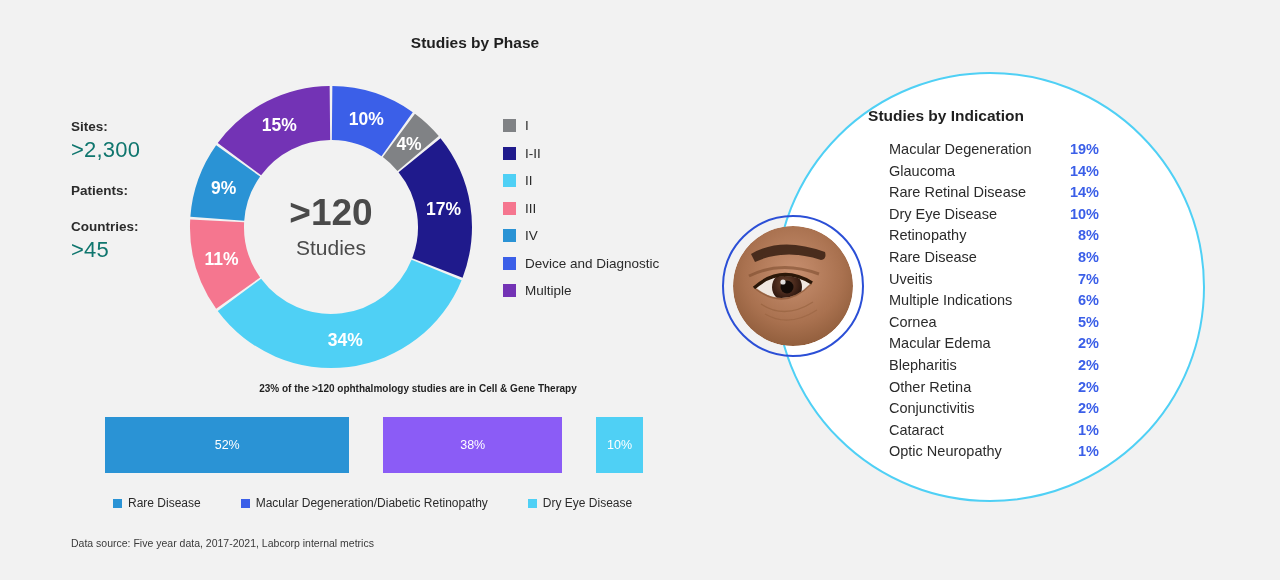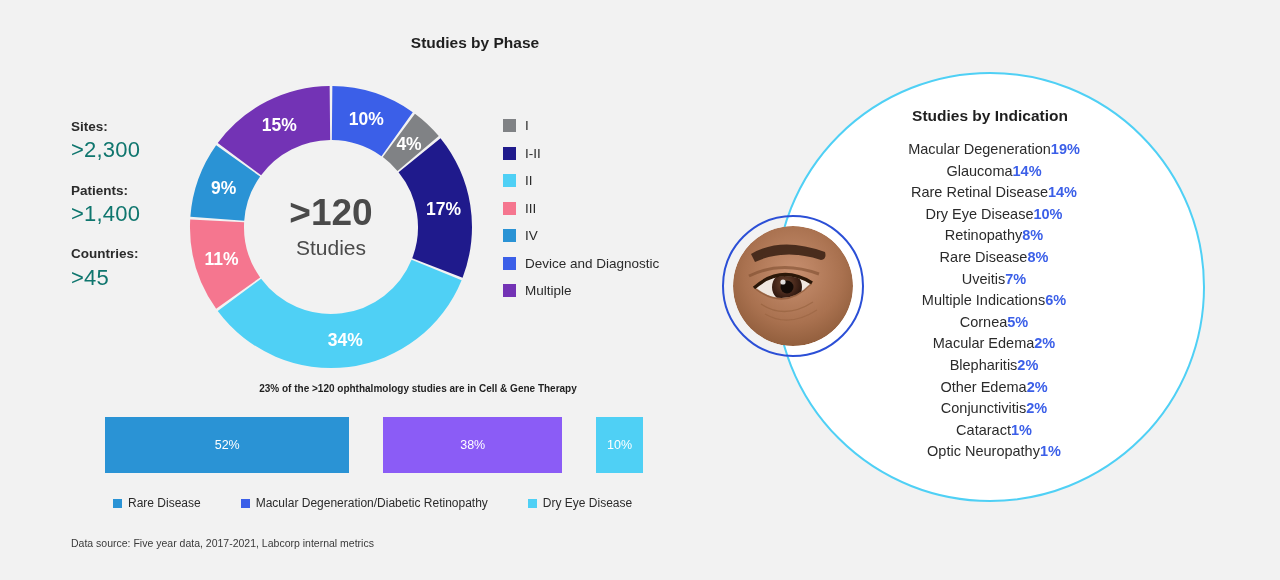--- a/index.html
+++ b/index.html
@@ -77,26 +77,26 @@
 
   
   #big-circle{
     left:775px;top:72px;width:430px;height:430px;
     border-radius:50%;
     background:#ffffff;
     border:2px solid #4fd0f5;
     box-sizing:border-box;
   }
   #ind-title{
-    left:775px;top:107px;width:430px;
+    left:731px;top:107px;width:430px;
     font-size:15.5px;font-weight:bold;color:#1f1f1f;
   }
   #ind-list{left:889px;top:141px;width:210px;}
   .ind-row{
-    display:flex;justify-content:center;align-items:baseline;
+    display:flex;justify-content:space-between;align-items:baseline;
     height:21.6px;
   }
   .ind-name{font-size:14.5px;color:#2b2b2b;white-space:nowrap;}
   .ind-pct{font-size:14.5px;font-weight:bold;color:#3b5fe8;white-space:nowrap;}
 
   
   #eye-ring{
     left:722px;top:215px;width:142px;height:142px;
     border-radius:50%;
     border:2px solid #2b4fd6;
@@ -112,21 +112,20 @@
 </head>
 <body>
 
 <div class="abs" id="stats">
     <div class="stat">
       <div class="stat-label">Sites:</div>
       <div class="stat-value">&gt;2,300</div>
     </div>
     <div class="stat">
       <div class="stat-label">Patients:</div>
-      <div class="stat-value">&gt;1,400</div>
     </div>
     <div class="stat">
       <div class="stat-label">Countries:</div>
       <div class="stat-value">&gt;45</div>
     </div>
   </div>
 
 <div class="abs center-text" id="donut-title">Studies by Phase</div>
 
 <div class="abs" id="donut-wrap">
@@ -255,21 +254,21 @@
     </div>
     <div class="ind-row">
       <span class="ind-name">Macular Edema</span>
       <span class="ind-pct">2%</span>
     </div>
     <div class="ind-row">
       <span class="ind-name">Blepharitis</span>
       <span class="ind-pct">2%</span>
     </div>
     <div class="ind-row">
-      <span class="ind-name">Other Edema</span>
+      <span class="ind-name">Other Retina</span>
       <span class="ind-pct">2%</span>
     </div>
     <div class="ind-row">
       <span class="ind-name">Conjunctivitis</span>
       <span class="ind-pct">2%</span>
     </div>
     <div class="ind-row">
       <span class="ind-name">Cataract</span>
       <span class="ind-pct">1%</span>
     </div>

